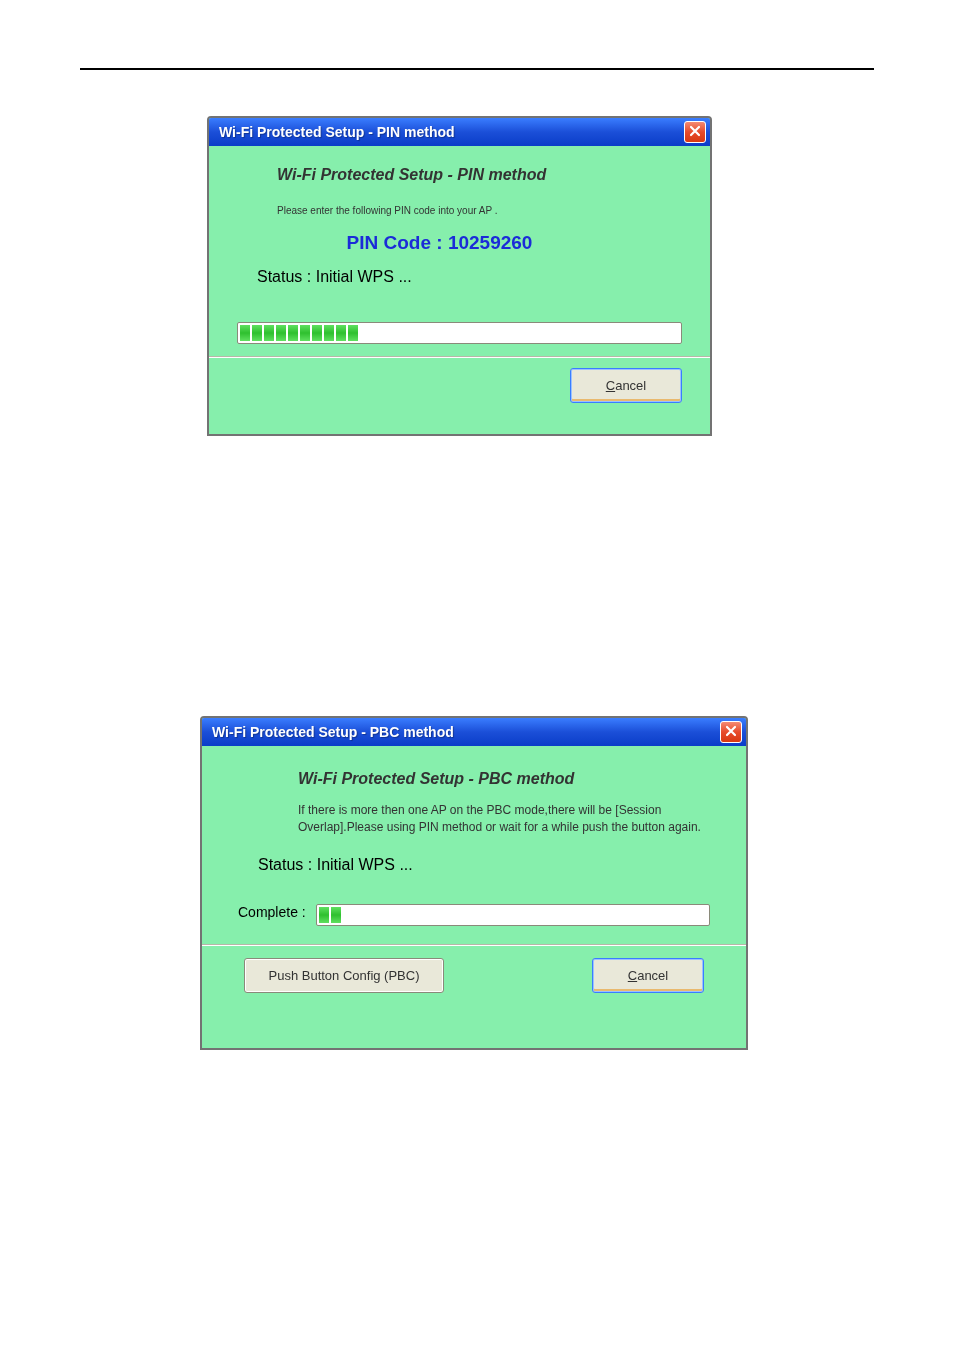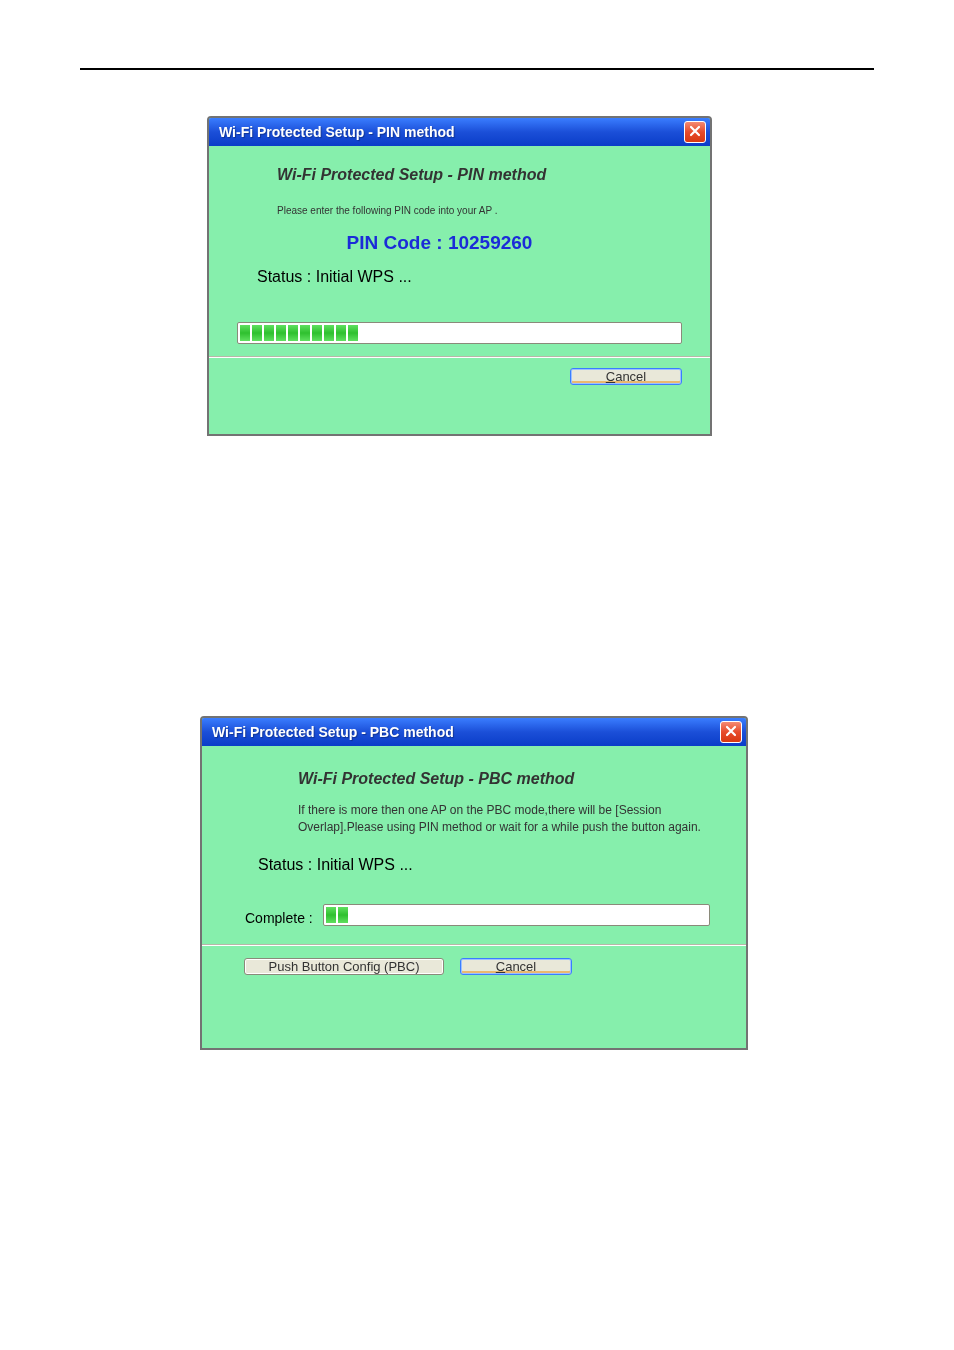--- a/index.html
+++ b/index.html
@@ -131,48 +131,48 @@
     }
     .button-row {
       display: flex;
       margin-top: 10px;
       gap: 16px;
     }
     .button-row.right {
       justify-content: flex-end;
     }
     .button-row.between {
-      justify-content: flex-start;
+      justify-content: space-between;
     }
     .win-btn {
       min-width: 112px;
-      height: 17px;
+      height: 35px;
       background: #e9e8d9;
       border: 1px solid #8a8a7a;
       border-radius: 3px;
       font-family: Tahoma, Arial, sans-serif;
       font-size: 13px;
       color: #333;
       padding: 0 14px;
       cursor: pointer;
       box-shadow: inset 0 0 0 1px #fff;
     }
     .win-btn.default {
       border: 1px solid #3a7dff;
       box-shadow: inset 0 0 0 1px #9bc1ff, inset 0 -3px 0 #e9b96e;
     }
     .underline-first::first-letter {
       text-decoration: underline;
     }
     .complete-row {
       display: flex;
-      align-items: flex-end;
+      align-items: flex-start;
       gap: 10px;
       margin-top: 30px;
-      margin-left: 7px;
+      margin-left: 0;
     }
     .complete-label {
       font-size: 14px;
     }
     .complete-bar {
       flex: 1;
     }
     .dialog2 .heading { margin-top: 10px; margin-bottom: 14px; margin-left: 60px;}
     .dialog2 .instr { margin-left: 60px; max-width: 420px; font-size: 12px;}
     .dialog2 .status-row { margin-top: 20px; }

